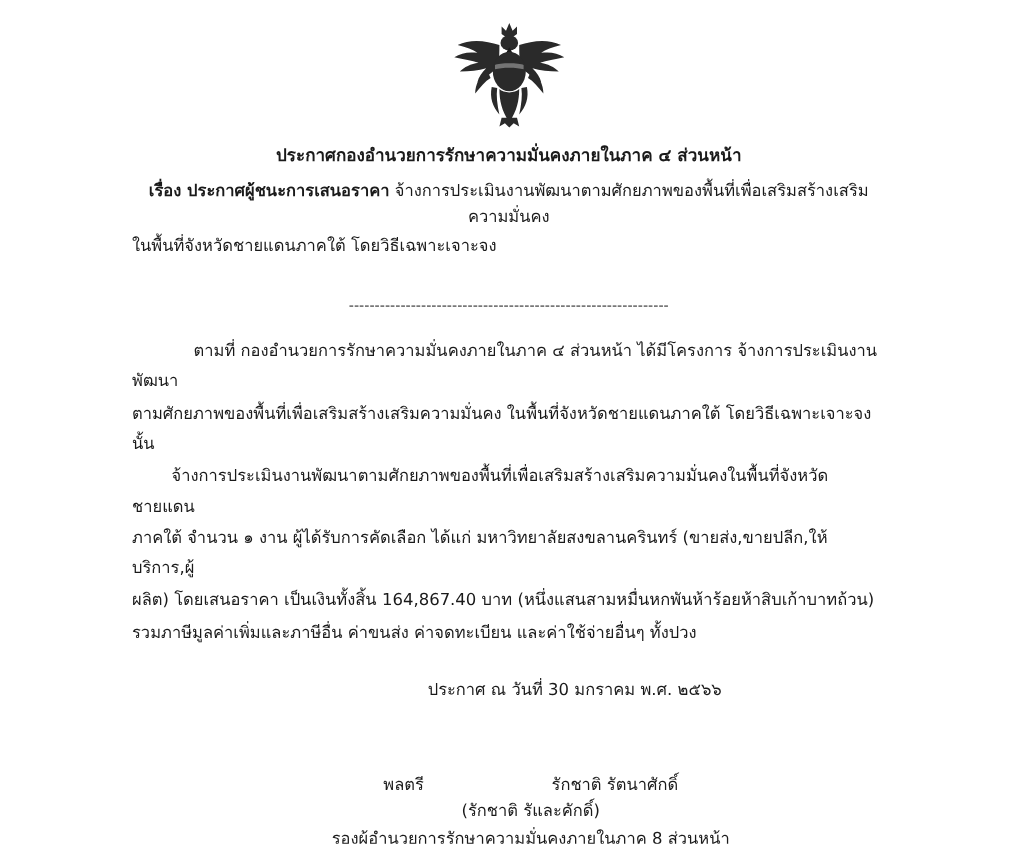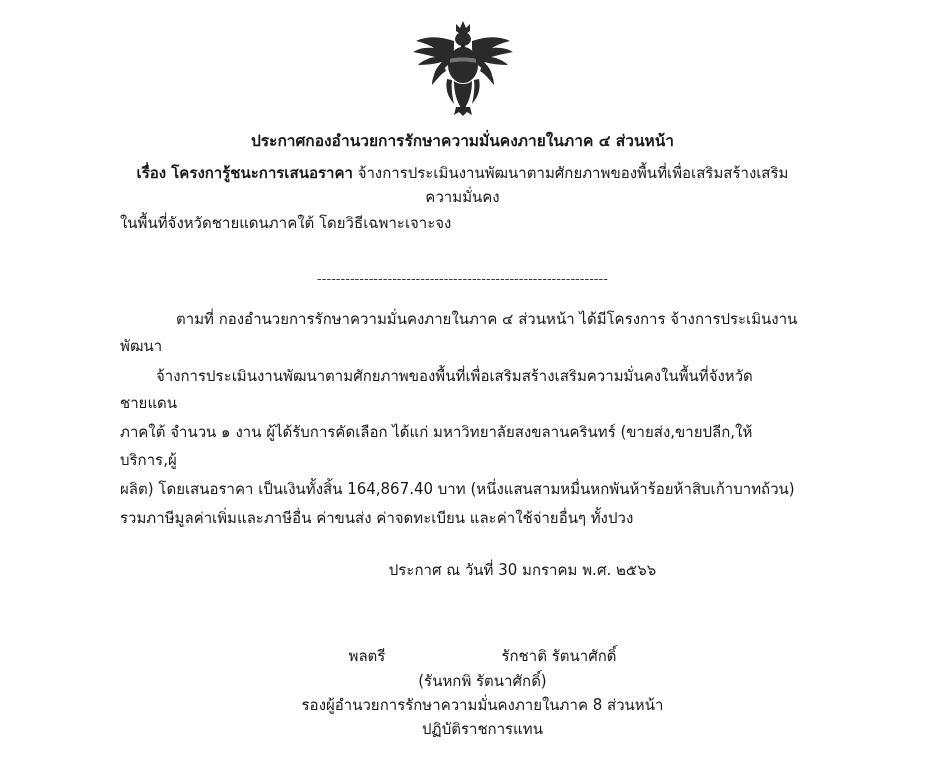--- a/index.html
+++ b/index.html
@@ -139,41 +139,42 @@
         <path d="M73 45 C80 50, 84 58, 84 66 C79 60, 75 55, 70 52 Z"></path>
 
         <path d="M46 88 L44 96 L49 93 L53 97 L57 93 L62 96 L60 88 Z"></path>
       </g>
     </svg>
   </div>
 
   <div class="title-line">ประกาศกองอำนวยการรักษาความมั่นคงภายในภาค ๔ ส่วนหน้า</div>
 
   <div class="subject-line">
-    <span class="lead">เรื่อง  โครงการู้ชนะการเสนอราคา</span>
+    <span class="lead">เรื่อง  ประกาศผู้ชนะการเสนอราคา</span>
     <span class="cont">จ้างการประเมินงานพัฒนาตามศักยภาพของพื้นที่เพื่อเสริมสร้างเสริมความมั่นคง</span>
   </div>
   <div class="subject-line-2">ในพื้นที่จังหวัดชายแดนภาคใต้ โดยวิธีเฉพาะเจาะจง</div>
 
   <div class="divider">--------------------------------------------------------------</div>
 
   <div class="body-block">
     <p class="para"><span class="indent"></span><span>ตามที่ กองอำนวยการรักษาความมั่นคงภายในภาค ๔ ส่วนหน้า ได้มีโครงการ จ้างการประเมินงานพัฒนา</span></p>
+    <p class="para"><span>ตามศักยภาพของพื้นที่เพื่อเสริมสร้างเสริมความมั่นคง ในพื้นที่จังหวัดชายแดนภาคใต้ โดยวิธีเฉพาะเจาะจง  นั้น</span></p>
     <p class="para"><span class="indent-sm"></span><span>จ้างการประเมินงานพัฒนาตามศักยภาพของพื้นที่เพื่อเสริมสร้างเสริมความมั่นคงในพื้นที่จังหวัดชายแดน</span></p>
     <p class="para"><span>ภาคใต้ จำนวน ๑ งาน ผู้ได้รับการคัดเลือก ได้แก่ มหาวิทยาลัยสงขลานครินทร์ (ขายส่ง,ขายปลีก,ให้บริการ,ผู้</span></p>
     <p class="para"><span>ผลิต) โดยเสนอราคา เป็นเงินทั้งสิ้น 164,867.40 บาท (หนึ่งแสนสามหมื่นหกพันห้าร้อยห้าสิบเก้าบาทถ้วน)</span></p>
     <p class="para"><span>รวมภาษีมูลค่าเพิ่มและภาษีอื่น ค่าขนส่ง ค่าจดทะเบียน และค่าใช้จ่ายอื่นๆ ทั้งปวง</span></p>
   </div>
 
   <div class="date-line">ประกาศ ณ วันที่  30 มกราคม พ.ศ. ๒๕๖๖</div>
 
   <div class="sign-block">
     <div class="rank-row">
       <span class="nowrap">พลตรี</span>
       <span class="nowrap">รักชาติ รัตนาศักดิ์</span>
     </div>
-    <div class="centered">(รันหกพิ  รัตนาศักดิ์)</div>
+    <div class="centered">(รักชาติ  รัและคักดิ์)</div>
     <div class="centered">รองผู้อำนวยการรักษาความมั่นคงภายในภาค 8 ส่วนหน้า</div>
     <div class="centered">ปฏิบัติราชการแทน</div>
 
   </div>
 
 </div>
 
 </body></html>

